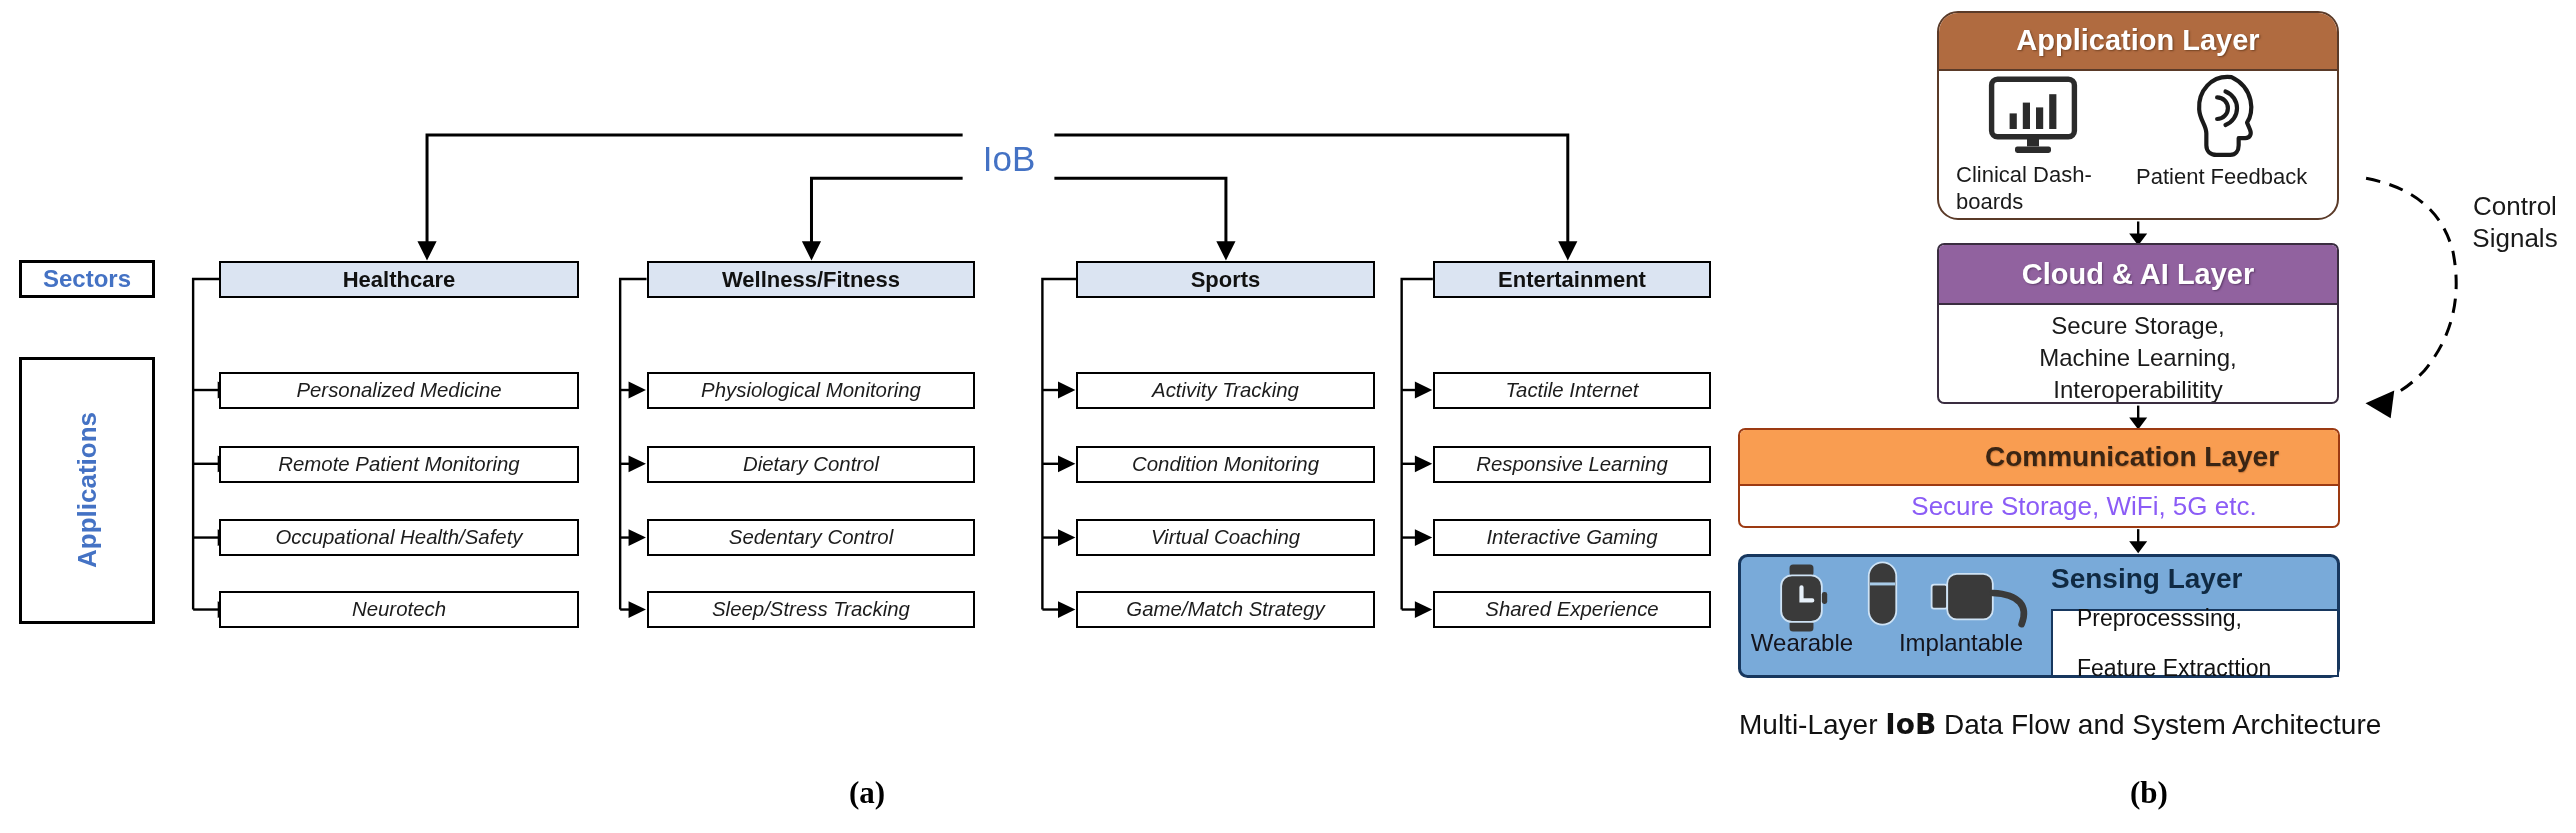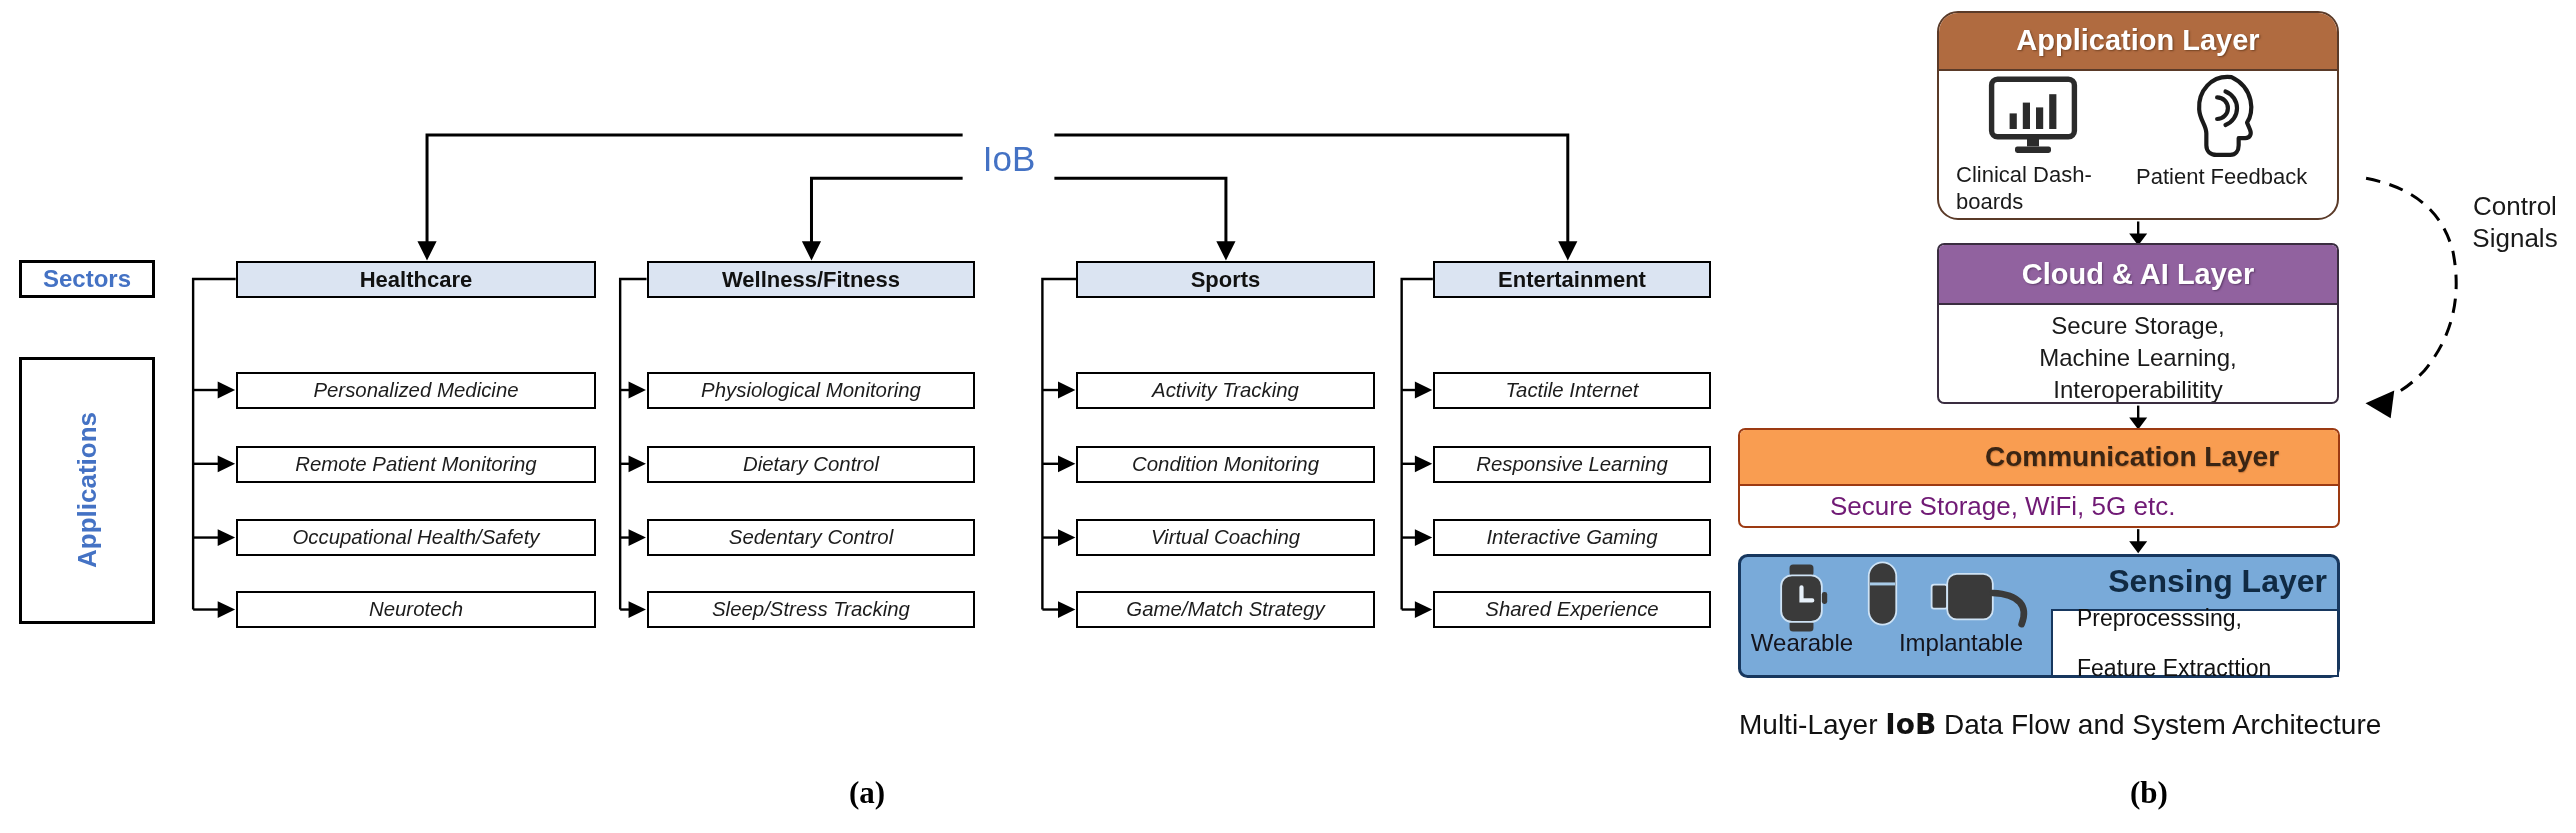--- a/index.html
+++ b/index.html
@@ -6,21 +6,21 @@
   body{
     width:2576px;height:834px;position:relative;background:#ffffff;
     font-family:"Liberation Sans",sans-serif;overflow:hidden;
   }
   .box{position:absolute;box-sizing:border-box;display:flex;align-items:center;justify-content:center;z-index:2;}
   svg.connectors{position:absolute;left:0;top:0;z-index:1;}
 
   
   .node{background:#dbe4f2;border:2.4px solid #000;font-weight:bold;font-size:22px;color:#111;}
   .item{background:#fff;border:2.4px solid #000;font-style:italic;font-size:20.4px;color:#1c1c1c;}
-  .col0{left:236px;width:360px;}
+  .col0{left:219px;width:360px;}
   .col1{left:647px;width:328px;}
   .col2{left:1076px;width:299px;}
   .col3{left:1433px;width:278px;}
   .hdr{top:261px;height:37px;}
   .row0{top:372px;height:37px;}
   .row1{top:446px;height:37px;}
   .row2{top:519px;height:37px;}
   .row3{top:591px;height:37px;}
   #iob-box{left:963px;top:127px;width:92px;height:64px;border-width:3px;font-size:35px;color:#4472c4;}
   #sectors-box{left:19px;top:260px;width:136px;height:38px;background:#fff;border:3px solid #000;
@@ -44,25 +44,25 @@
     border:2.4px solid #3a2d40;border-radius:7.2px;overflow:hidden;}
   #cloud-layer .hd{height:58px;background:#91629f;border-bottom:2.4px solid #3a2d40;
     display:flex;align-items:center;justify-content:center;
     color:#fff;font-weight:bold;font-size:29px;text-shadow:1.2px 1.2px 1.8px rgba(50,25,60,.5);}
   #cloud-body{padding-top:4.8px;text-align:center;font-size:24px;line-height:32px;color:#1a1a1a;}
   #comm-layer{left:1738px;top:428px;width:602px;height:100px;background:#fff;
     border:2.4px solid #9c3a12;border-radius:7.2px;overflow:hidden;}
   #comm-layer .hd{height:54px;background:#f99d51;border-bottom:2.4px solid #9c3a12;
     display:flex;align-items:center;justify-content:center;padding-left:186px;
     color:#3a2514;font-weight:bold;font-size:28px;text-shadow:0.6px 0.6px 1.2px rgba(120,60,20,.4);}
-  #comm-body{padding-left:90px;font-size:26px;color:#701a75;padding-top:4.8px;}
+  #comm-body{padding-left:90px;text-align:center;font-size:26px;color:#8b5cf6;padding-top:4.8px;}
   #sensing-layer{left:1738px;top:554px;width:602px;height:124px;background:#79aad9;
     border:3px solid #17375e;border-radius:9.6px;}
-  #sensing-title{position:absolute;left:2051px;top:563px;width:276px;text-align:right;
-    font-weight:bold;font-size:32px;color:#102a43;z-index:3;}
+  #sensing-title{position:absolute;left:2051px;top:563px;width:276px;text-align:left;
+    font-weight:bold;font-size:28px;color:#102a43;z-index:3;}
   #sensing-subbox{left:2051px;top:609px;width:288px;height:68px;background:#fff;
     border:2.4px solid #17375e;display:flex;flex-direction:column;justify-content:center;
     padding-left:24px;font-size:23px;line-height:30px;color:#111;z-index:3;gap:20px;}
   .dev-label{position:absolute;font-size:24px;color:#14141d;text-align:center;z-index:3;}
   #wearable-label{left:1748px;top:629px;width:108px;}
   #implantable-label{left:1890px;top:629px;width:142px;}
   .icon{position:absolute;z-index:3;}
   #monitor-icon{left:1988px;top:76px;}
   #head-icon{left:2186px;top:72px;}
   #watch-icon{left:1774px;top:563px;}

